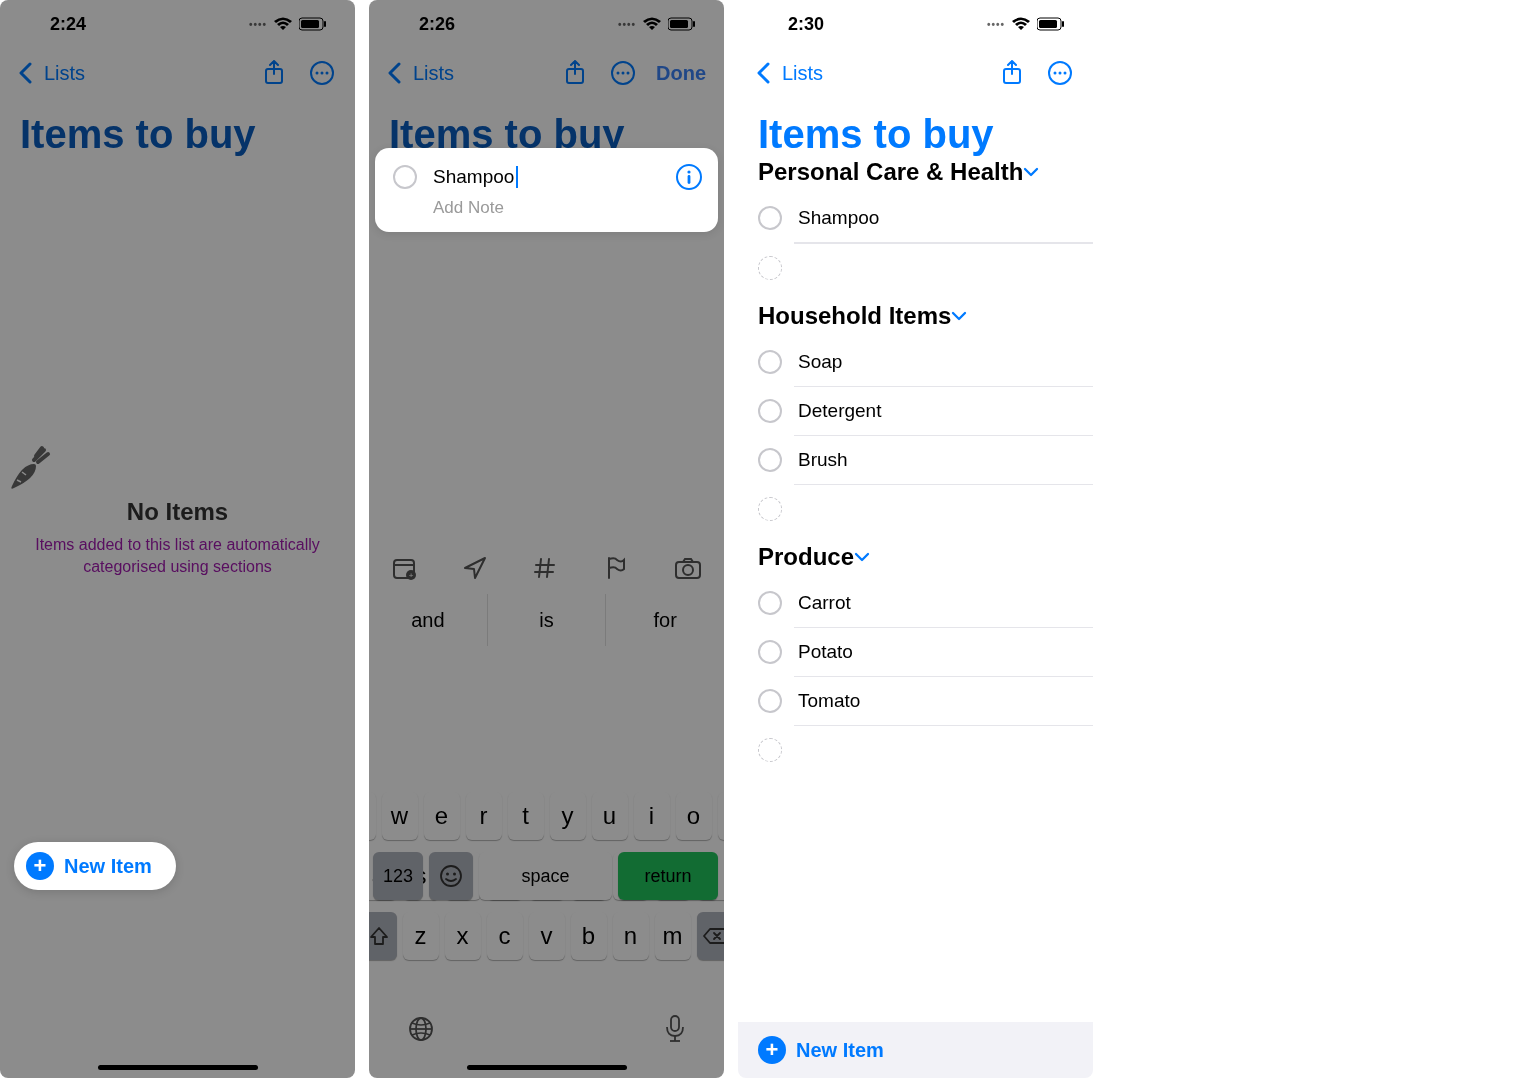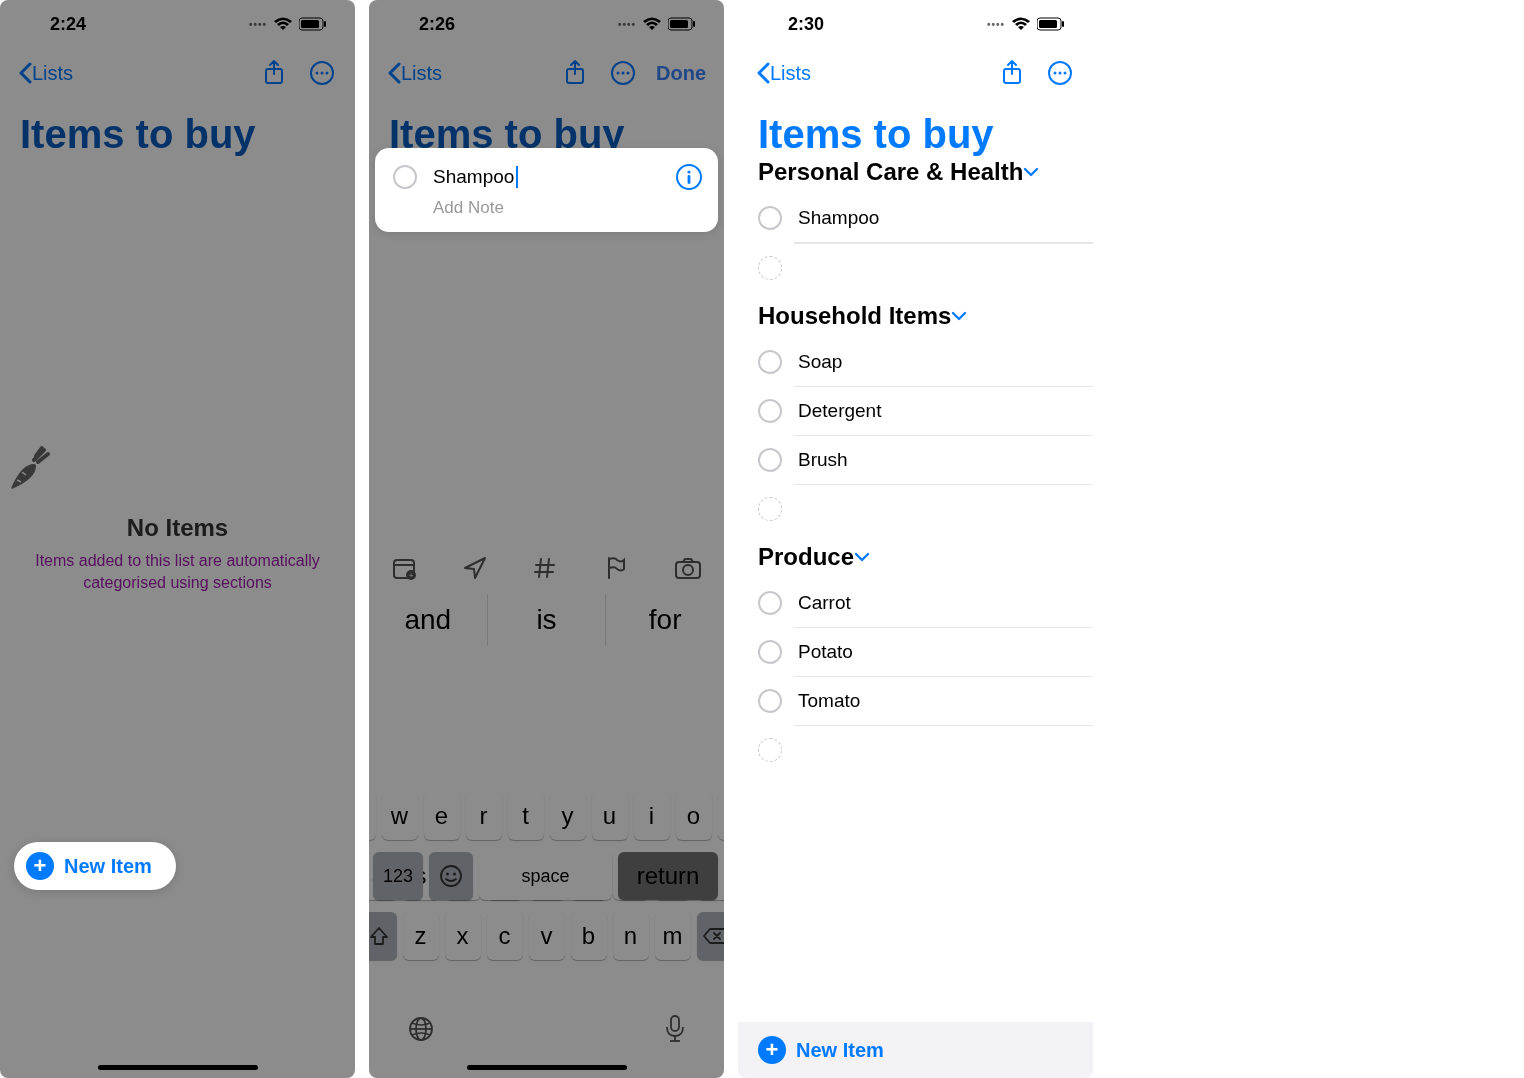--- a/index.html
+++ b/index.html
@@ -44,21 +44,21 @@
 .notch-dots { font-size: 10px; letter-spacing: 1px; color: #666; }
 
 
 .nav-bar {
   height: 50px;
   display: flex;
   justify-content: space-between;
   align-items: center;
   padding: 0 18px;
 }
-.nav-left { display: flex; align-items: center; gap: 0; color: #007aff; font-size: 20px; }
+.nav-left { display: flex; align-items: center; gap: 12px; color: #007aff; font-size: 20px; }
 .nav-right { display: flex; align-items: center; gap: 18px; color: #3b82f6; }
 .nav-right .done { font-size: 20px; font-weight: 600; }
 .icon-btn { width: 30px; height: 30px; display: inline-flex; align-items: center; justify-content: center; }
 
 
 .title {
   font-size: 40px;
   font-weight: 800;
   padding: 14px 20px 18px 20px;
 }
@@ -66,21 +66,21 @@
 .title.brightblue { color: #007aff; }
 
 
 .empty-state {
   position: absolute;
   top: 440px;
   left: 0; right: 0;
   text-align: center;
   color: #333;
 }
-.empty-state .hd { font-size: 24px; font-weight: 700; margin-top: 16px; }
+.empty-state .hd { font-size: 24px; font-weight: 700; margin-top: 0; }
 .empty-state .sub { font-size: 16px; color: #a21caf; max-width: 360px; margin: 8px auto 0; line-height: 1.4; }
 
 
 .new-item-floating {
   position: absolute;
   bottom: 188px;
   left: 14px;
   background: #fff;
   border-radius: 28px;
   height: 48px;
@@ -175,21 +175,21 @@
   bottom: 432px;
   left: 0; right: 0;
   height: 52px;
   display: flex;
 }
 .predictive div {
   flex: 1;
   display: flex;
   align-items: center;
   justify-content: center;
-  font-size: 28px;
+  font-size: 20px;
   border-right: 1px solid rgba(0,0,0,0.12);
 }
 .predictive div:last-child { border-right: none; }
 .keyboard {
   position: absolute;
   bottom: 118px;
   left: 0; right: 0;
   display: flex;
   flex-direction: column;
   gap: 12px;
@@ -214,21 +214,21 @@
 .bottomrow {
   position: absolute;
   bottom: 178px;
   left: 4px; right: 6px;
   display: flex;
   gap: 6px;
 }
 .key.num { flex: 0 0 50px; background: #b0b4bd; font-size: 18px; }
 .key.emoji { flex: 0 0 44px; background: #b0b4bd; }
 .key.space { flex: 1; font-size: 18px; }
-.key.return { flex: 0 0 100px; background: #737373; font-size: 24px; }
+.key.return { flex: 0 0 100px; background: #22c55e; font-size: 18px; }
 .kbfooter {
   position: absolute;
   bottom: 28px;
   left: 0; right: 0;
   height: 42px;
   display: flex;
   justify-content: space-between;
   align-items: center;
   padding: 0 38px;
   color: #555;

